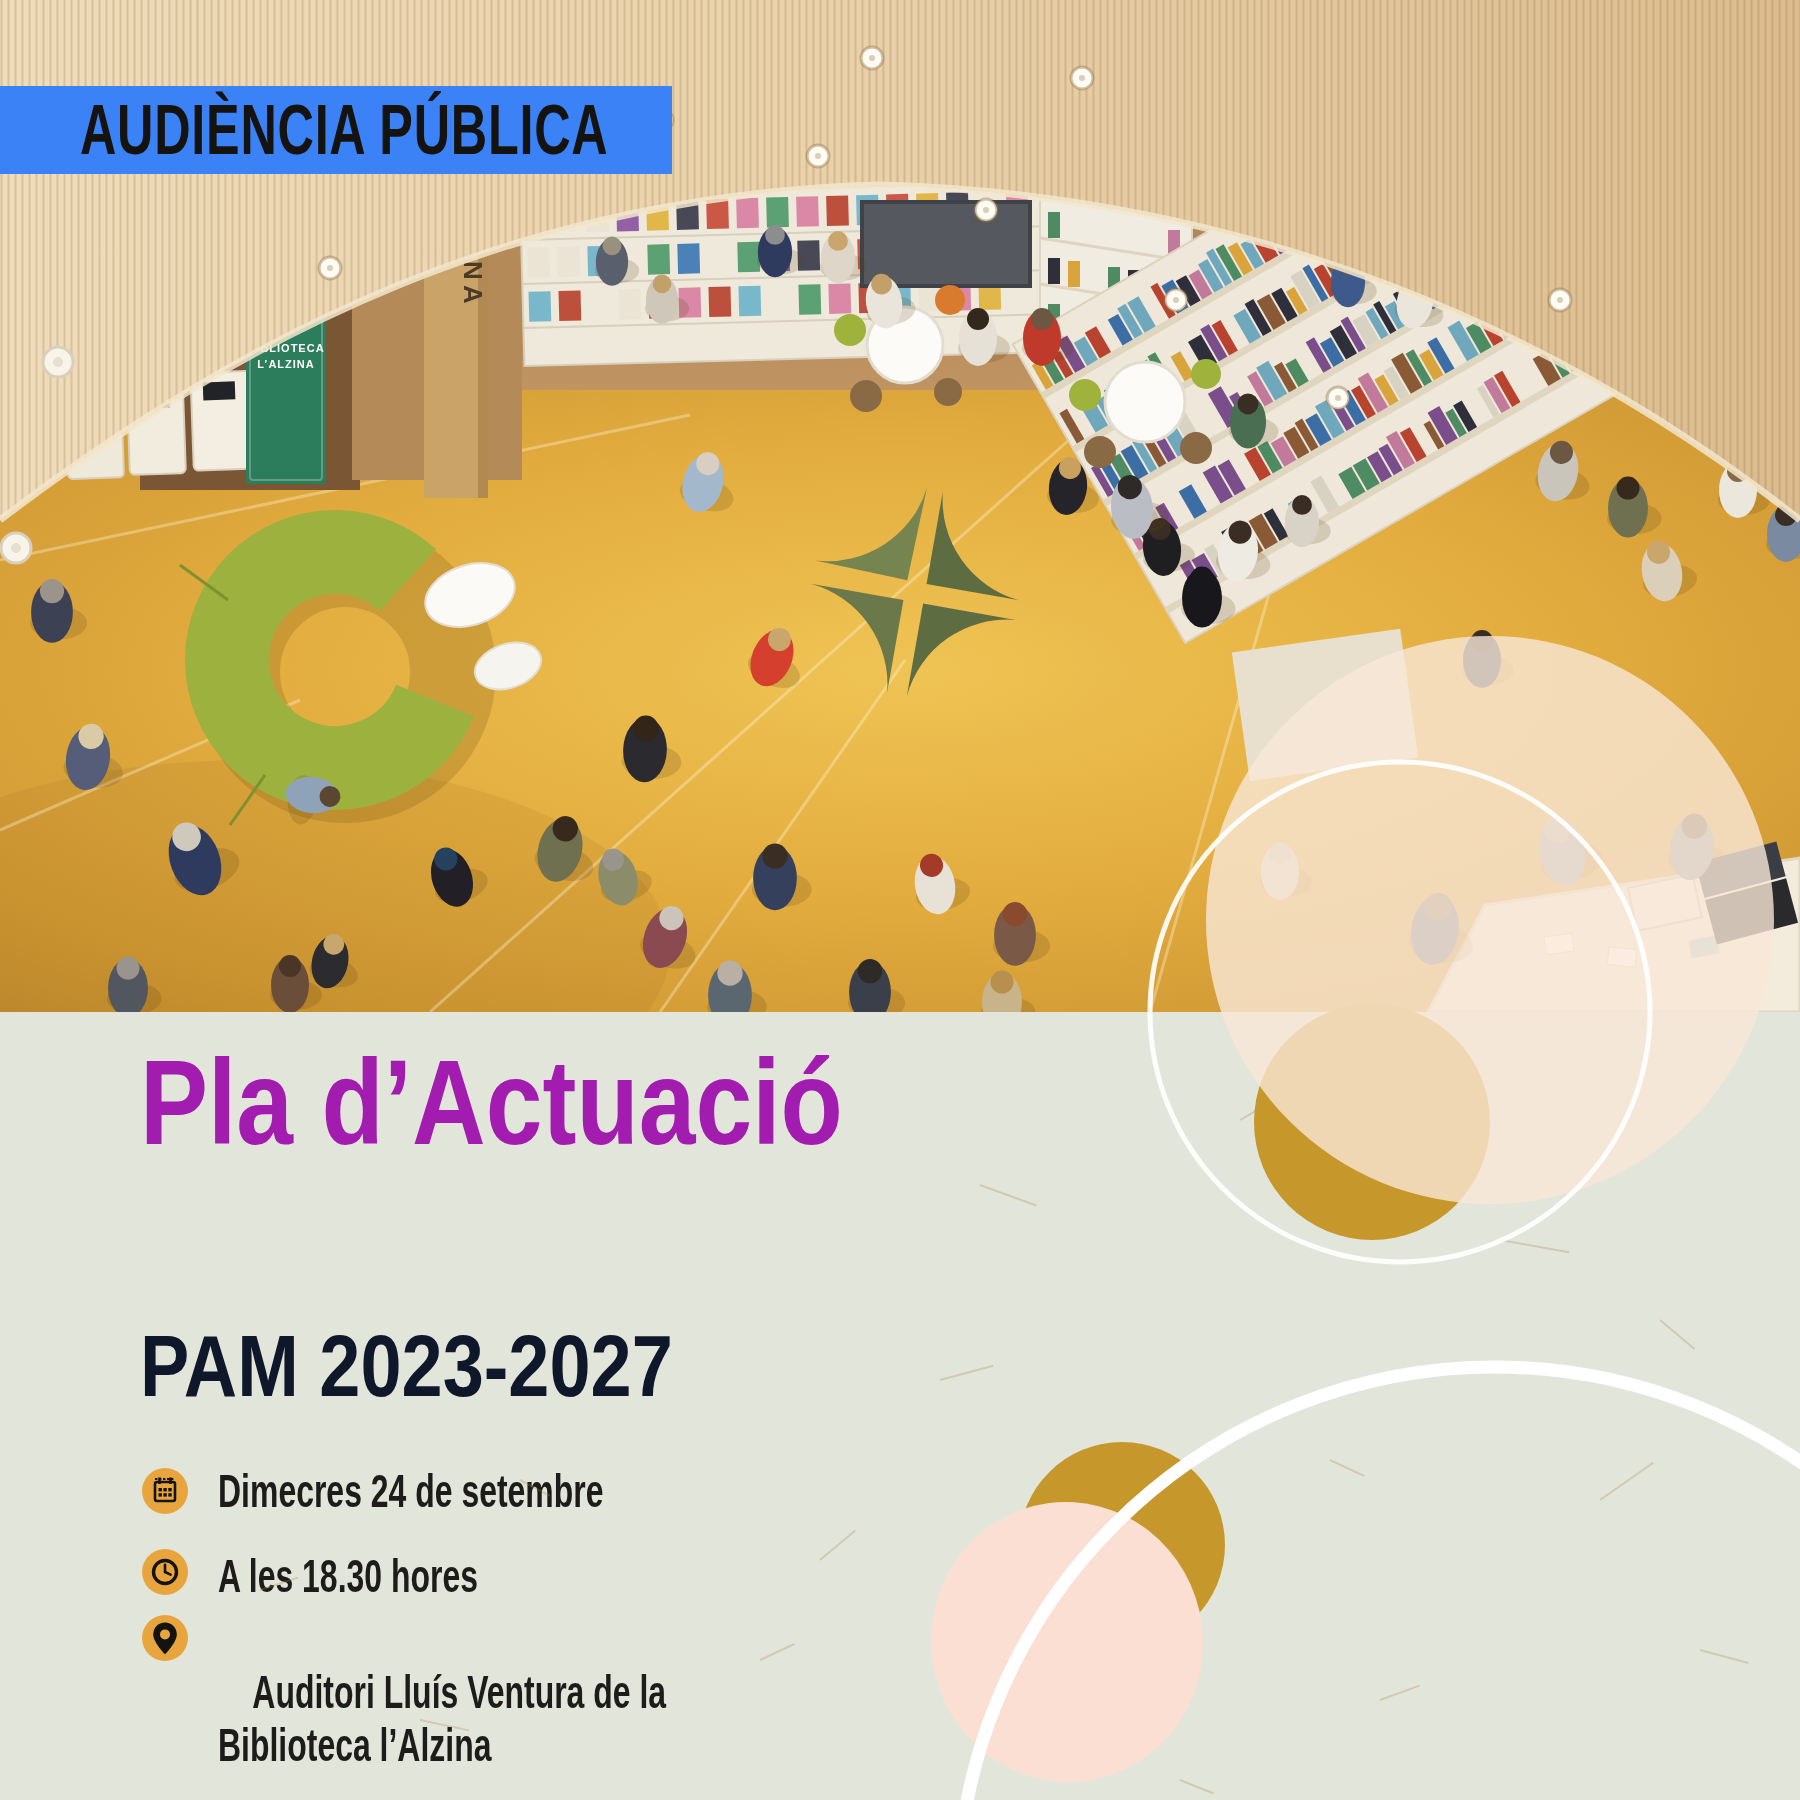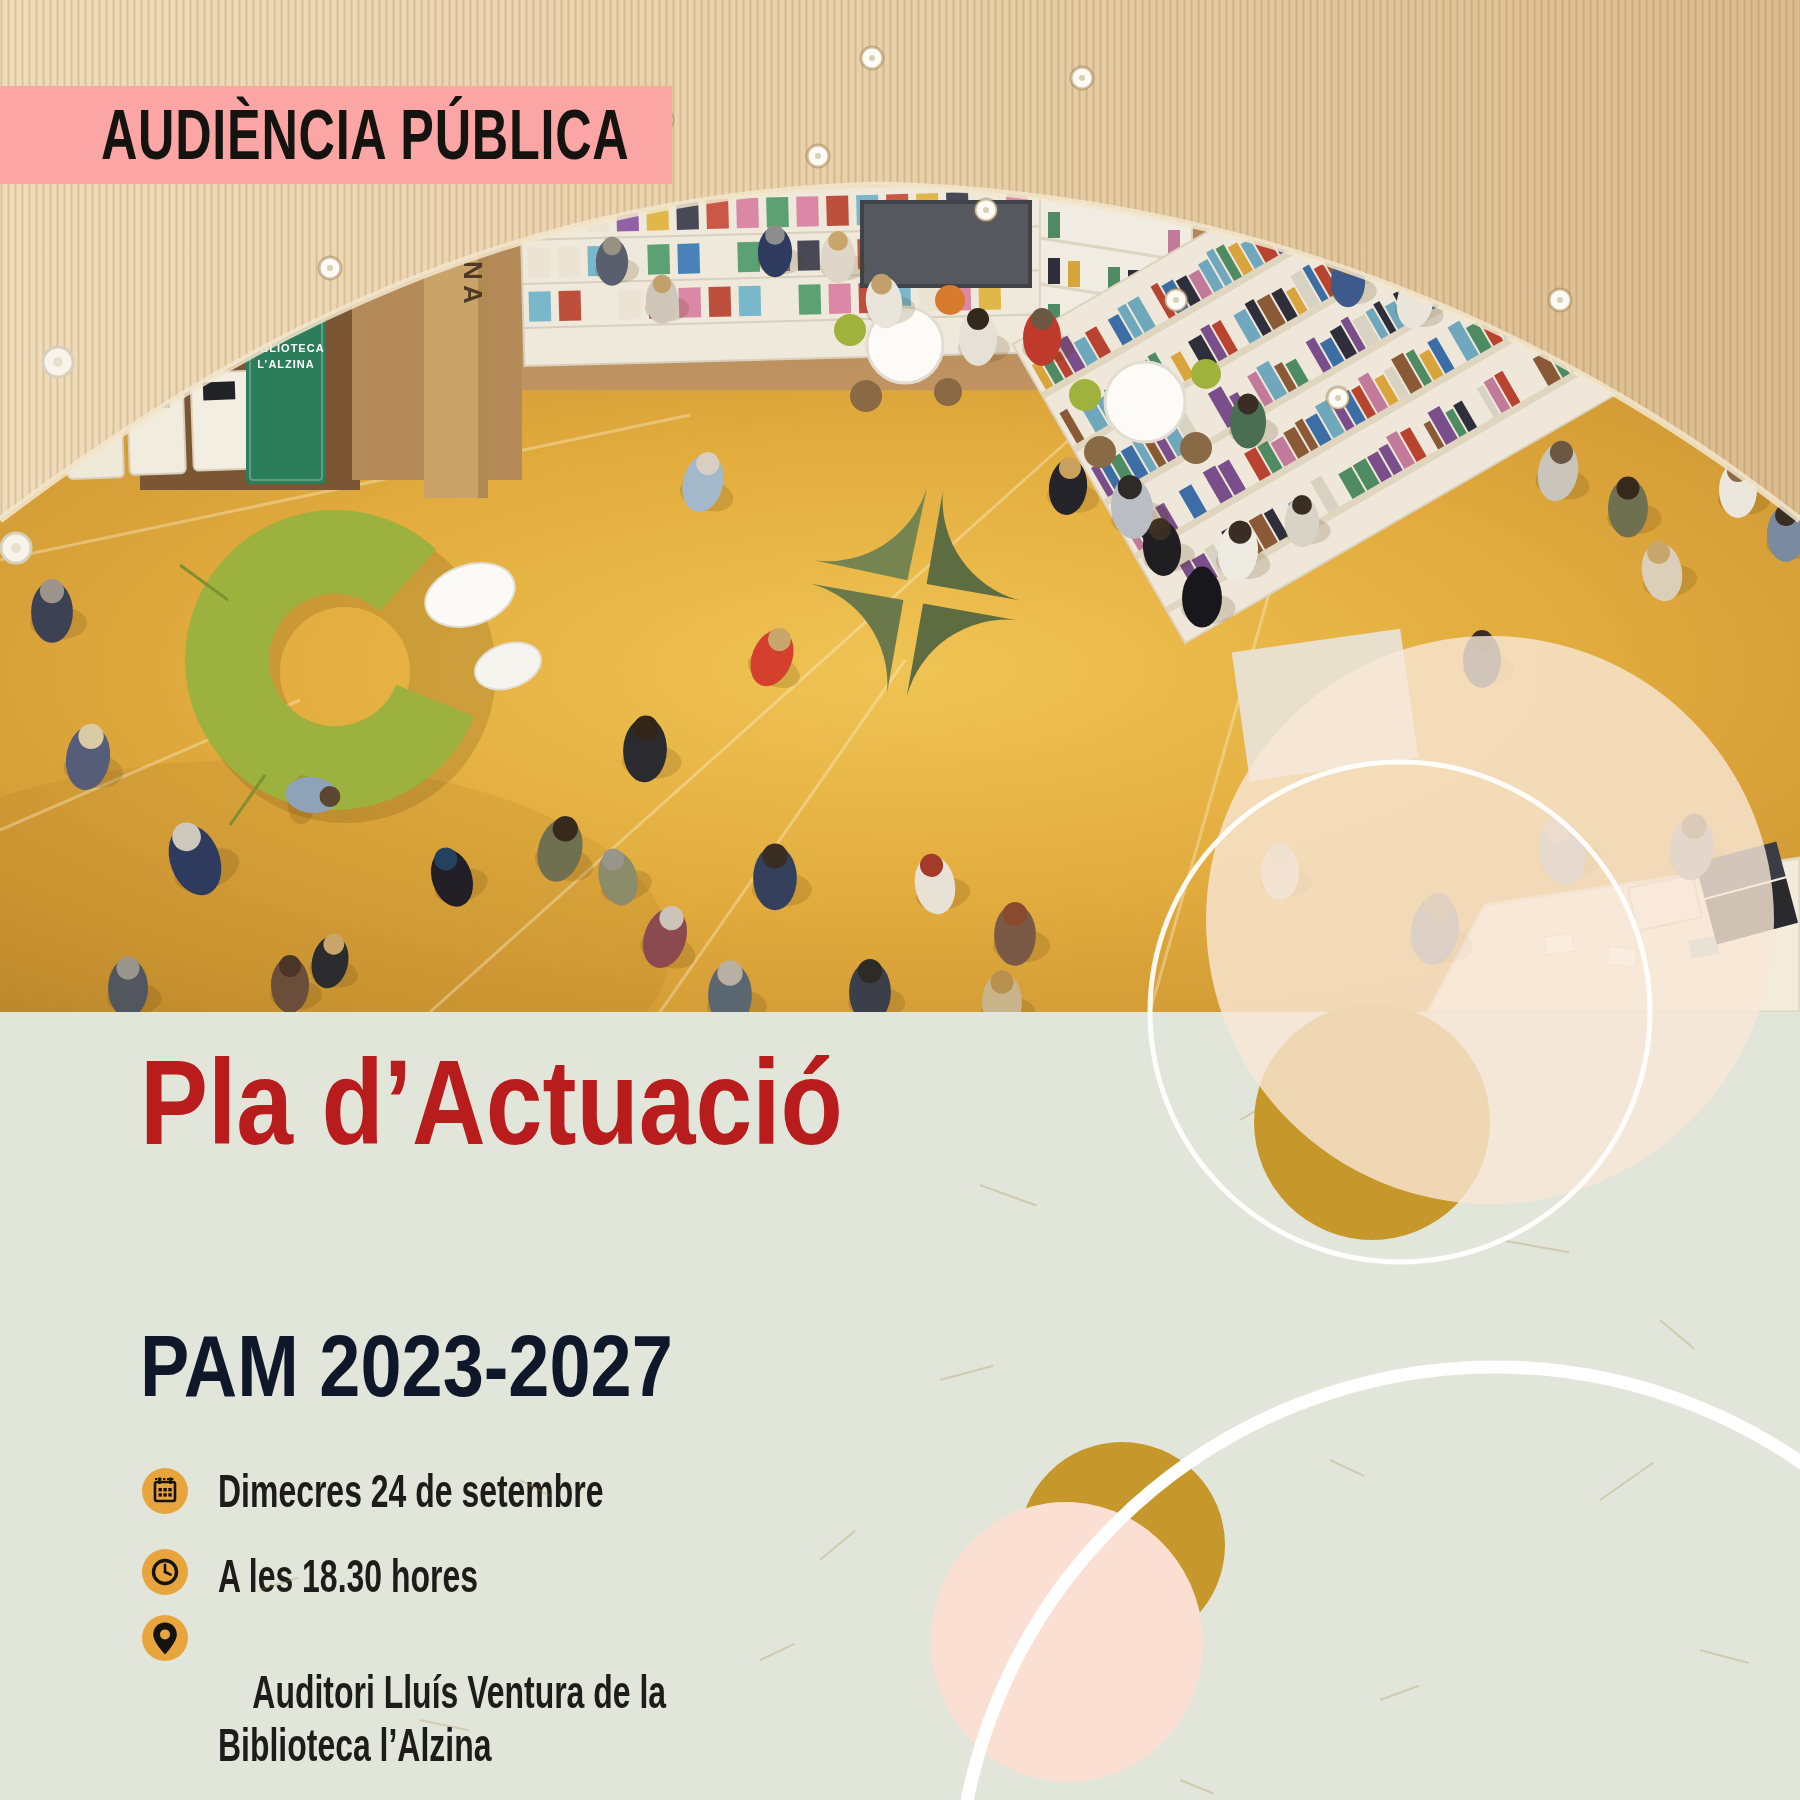--- a/index.html
+++ b/index.html
@@ -5,29 +5,29 @@
   html,body{margin:0;padding:0;}
   body{
     width:1800px;height:1800px;position:relative;overflow:hidden;
     background:#E2E6DA;
     font-family:"Liberation Sans", sans-serif;
   }
   .photo-wrap{position:absolute;left:0;top:0;width:1800px;height:1012px;z-index:1;}
   .photo-wrap svg{display:block;}
   .info{position:absolute;left:0;top:1012px;width:1800px;height:788px;background:#E2E6DA;z-index:1;}
   .badge{
-    position:absolute;left:0;top:86px;width:672px;height:98px;background:#fca5a5;
-    display:flex;align-items:center;padding-left:101px;box-sizing:border-box;z-index:6;
+    position:absolute;left:0;top:86px;width:672px;height:88px;background:#3b82f6;
+    display:flex;align-items:center;padding-left:80px;box-sizing:border-box;z-index:6;
   }
   .badge-text{
     font-size:70px;font-weight:bold;color:#14130F;white-space:pre;
     transform:scaleX(.72);transform-origin:0 50%;letter-spacing:1px;
   }
   .cond{display:inline-block;white-space:pre;transform-origin:0 50%;}
-  .title{position:absolute;left:140px;top:1034px;color:#b91c1c;font-weight:bold;
+  .title{position:absolute;left:140px;top:1034px;color:#a21caf;font-weight:bold;
          font-size:120px;line-height:136px;z-index:3;}
   .title .cond{transform:scaleX(.85);}
   .subtitle{position:absolute;left:140px;top:1318px;color:#0f172a;font-weight:bold;
             font-size:88px;line-height:96px;z-index:3;}
   .subtitle .cond{transform:scaleX(.84);}
   .detail-row{position:absolute;left:142px;display:flex;align-items:flex-start;z-index:3;}
   .row-1{top:1464px;align-items:center;}
   .row-2{top:1549px;align-items:flex-start;}
   .row-3{top:1612px;}
   .icon-disc{flex:0 0 auto;width:46px;height:46px;border-radius:50%;background:#E8A53D;

